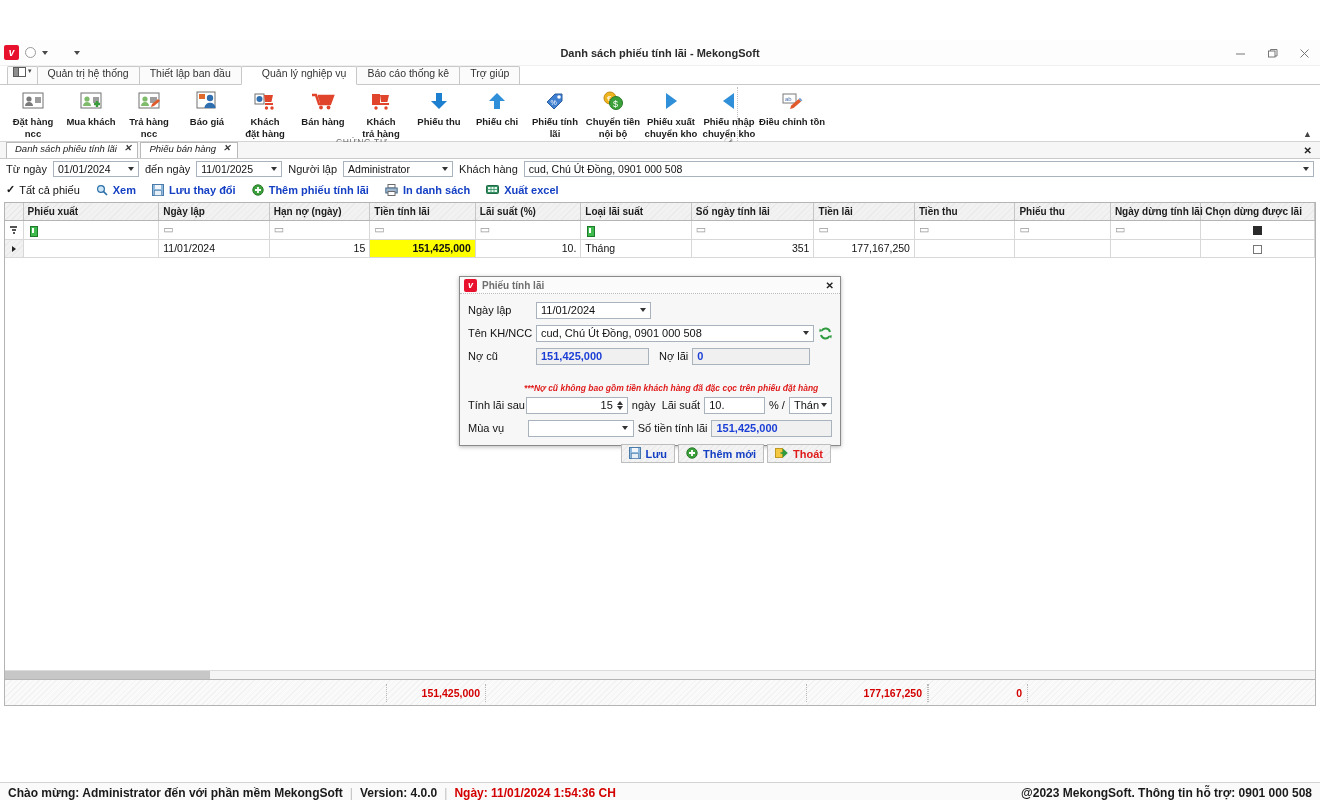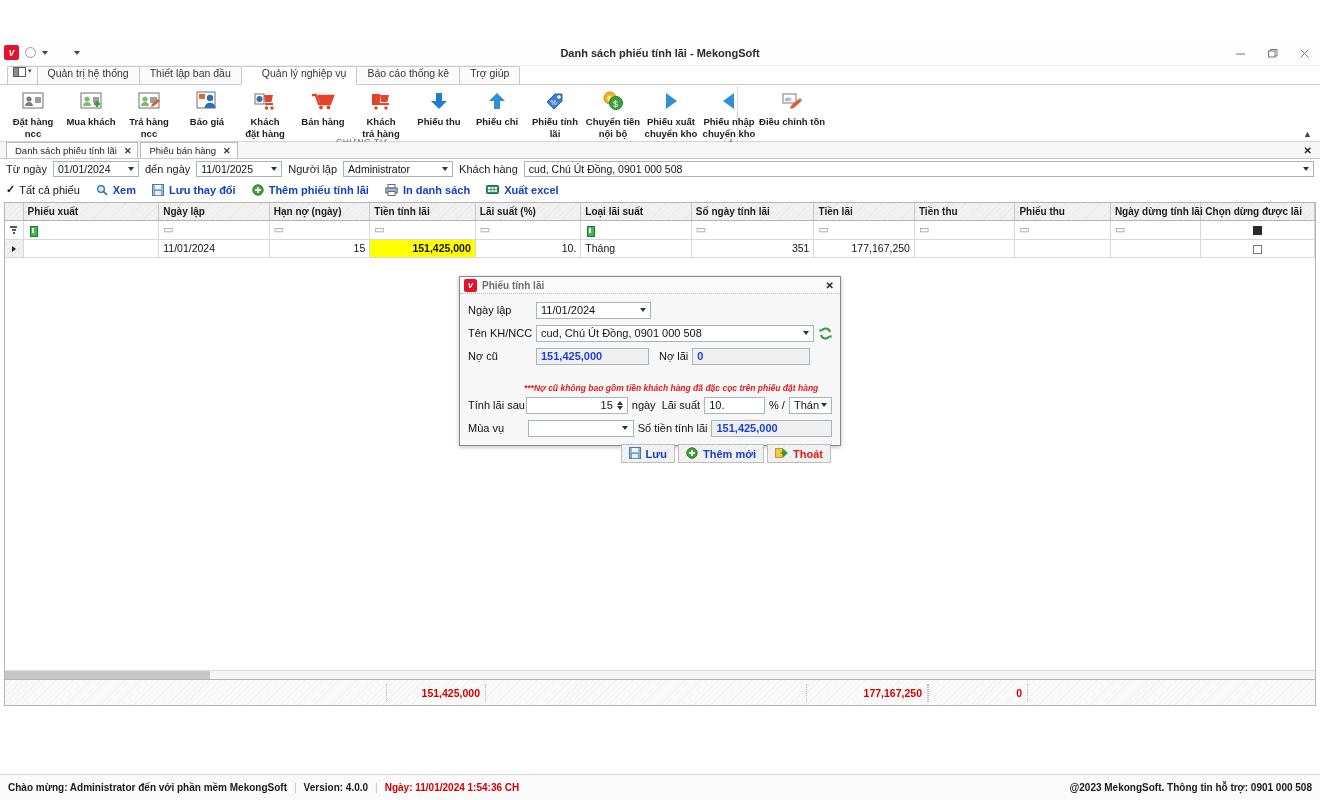--- a/index.html
+++ b/index.html
@@ -207,28 +207,29 @@
     height: 17px;
     background: #f6f6f6;
     border-bottom: 1px solid #c9c9c9;
     display: flex;
     align-items: flex-end;
     padding-left: 6px;
   }
   .doctab {
     height: 16px;
     padding: 0 6px 0 8px;
-    display: flex; align-items: center;
+    display: flex; 
     gap: 7px;
     font-size: 9.5px;
     color: #222;
     background: #ffffff;
     border: 1px solid #b9b9b9;
     border-bottom: none;
     margin-right: 2px;
+    font-style: italic;
   }
   .doctab.active { background: #ffffff; }
   .doctab .x { font-size: 9px; font-weight: bold; color: #333; }
   .doctabs-close {
     position: absolute;
     right: 8px; bottom: 2px;
     font-size: 10px; font-weight: bold; color: #222;
   }
 
   
@@ -440,27 +441,27 @@
     padding: 5px 6px 0 6px;
     font-size: 10px;
     color: #e01b1b;
     font-weight: bold;
   }
 
   
   .statusbar {
     position: absolute;
     left: 0; right: 0; bottom: 0;
-    height: 26px;
+    height: 18px;
     background: #fafafa;
     border-top: 1px solid #d3d3d3;
     display: flex;
-    align-items: center;
+    align-items: flex-end;
     padding: 0 8px;
-    font-size: 10px;
+    font-size: 12px;
     font-weight: bold;
     color: #1a1a1a;
   }
   .sb-sep { color: #bdbdbd; padding: 0 7px; font-weight: normal; }
   .sb-red { color: #d40000; }
   .sb-right { margin-left: auto; }
 
   
   .modal {
     position: absolute;

